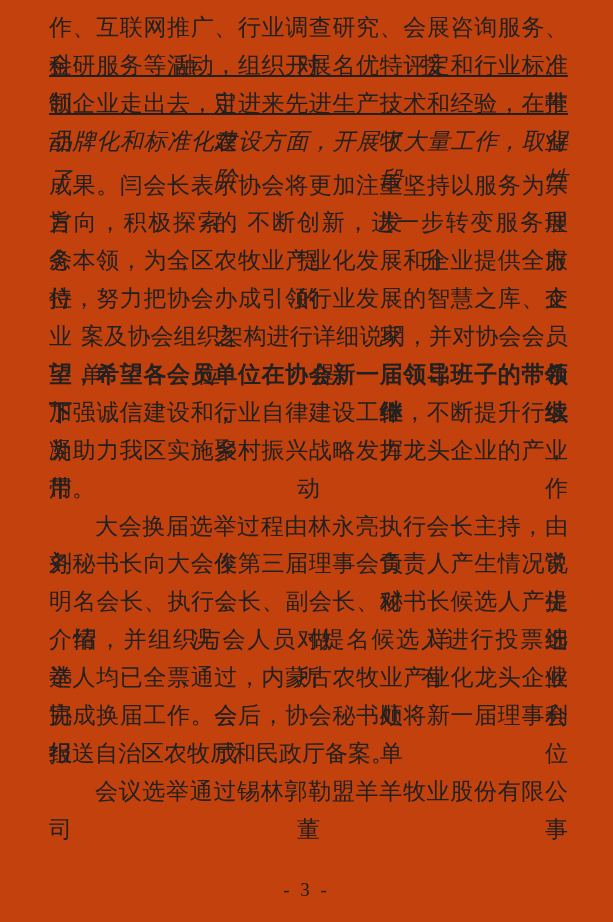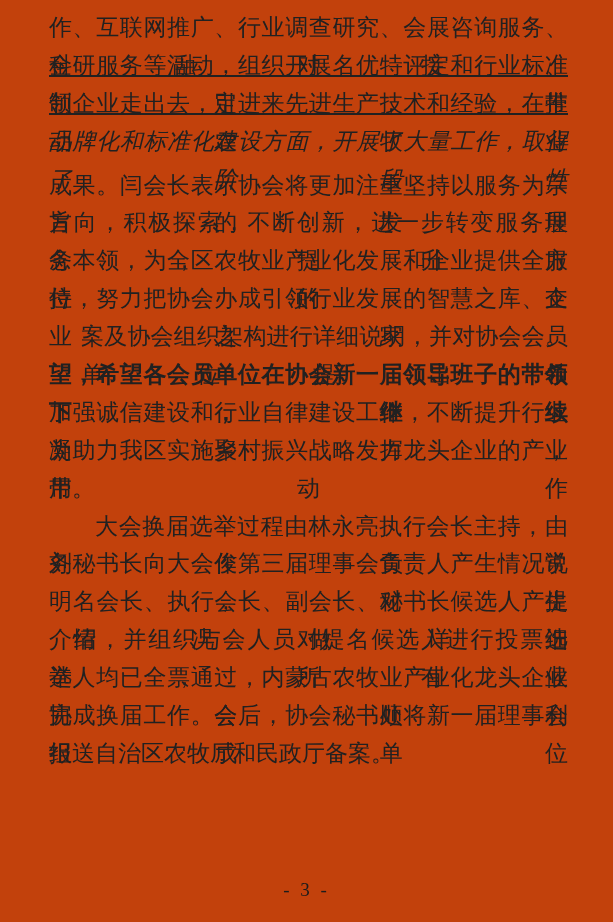--- a/index.html
+++ b/index.html
@@ -68,17 +68,18 @@
       <div class="line justify" style="color: rgb(33, 33, 33);">加强诚信建设和行业自律建设工作，不断提升行业凝聚力，</div>
       <div class="line justify" style="color: rgb(33, 33, 33);">为助力我区实施乡村振兴战略发挥龙头企业的产业带动作</div>
       <div class="line" style="color: rgb(33, 33, 33);">用。</div>
       <div class="line justify indent" style="color: rgb(33, 33, 33);">大会换届选举过程由林永亮执行会长主持，由刘俊青常</div>
       <div class="line justify" style="color: rgb(33, 33, 33);">务秘书长向大会作第三届理事会负责人产生情况说明，对提</div>
       <div class="line justify" style="color: rgb(33, 33, 33); margin-left: 24px;">名会长、执行会长、副会长、秘书长候选人产生情况做详细</div>
       <div class="line justify" style="color: rgb(33, 33, 33);">介绍，并组织与会人员对提名候选人进行投票选举，所有候</div>
       <div class="line justify" style="color: rgb(33, 33, 33);">选人均已全票通过，内蒙古农牧业产业化龙头企业协会顺利</div>
       <div class="line justify" style="color: rgb(33, 33, 33);">完成换届工作。会后，协会秘书处将新一届理事会组成单位</div>
       <div class="line" style="color: rgb(33, 33, 33);">报送自治区农牧厅和民政厅备案。</div>
+      <div class="line justify indent" style="color: rgb(33, 33, 33);">会议选举通过锡林郭勒盟羊羊牧业股份有限公司董事</div>
     </div>
   <div class="footer">
     <span class="page-number">- 3 -</span>
   </div>
 </div>
 
 </body></html>

